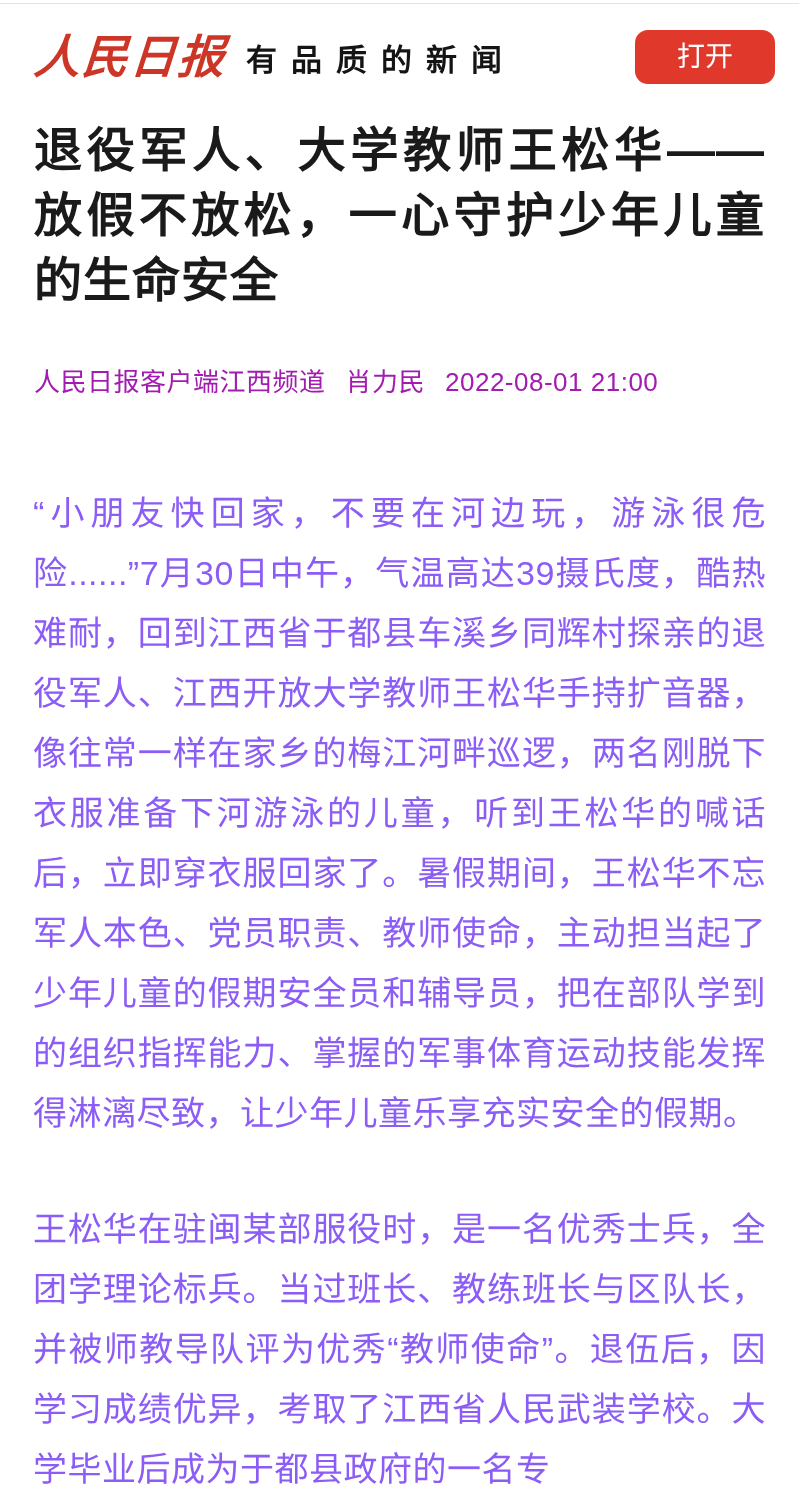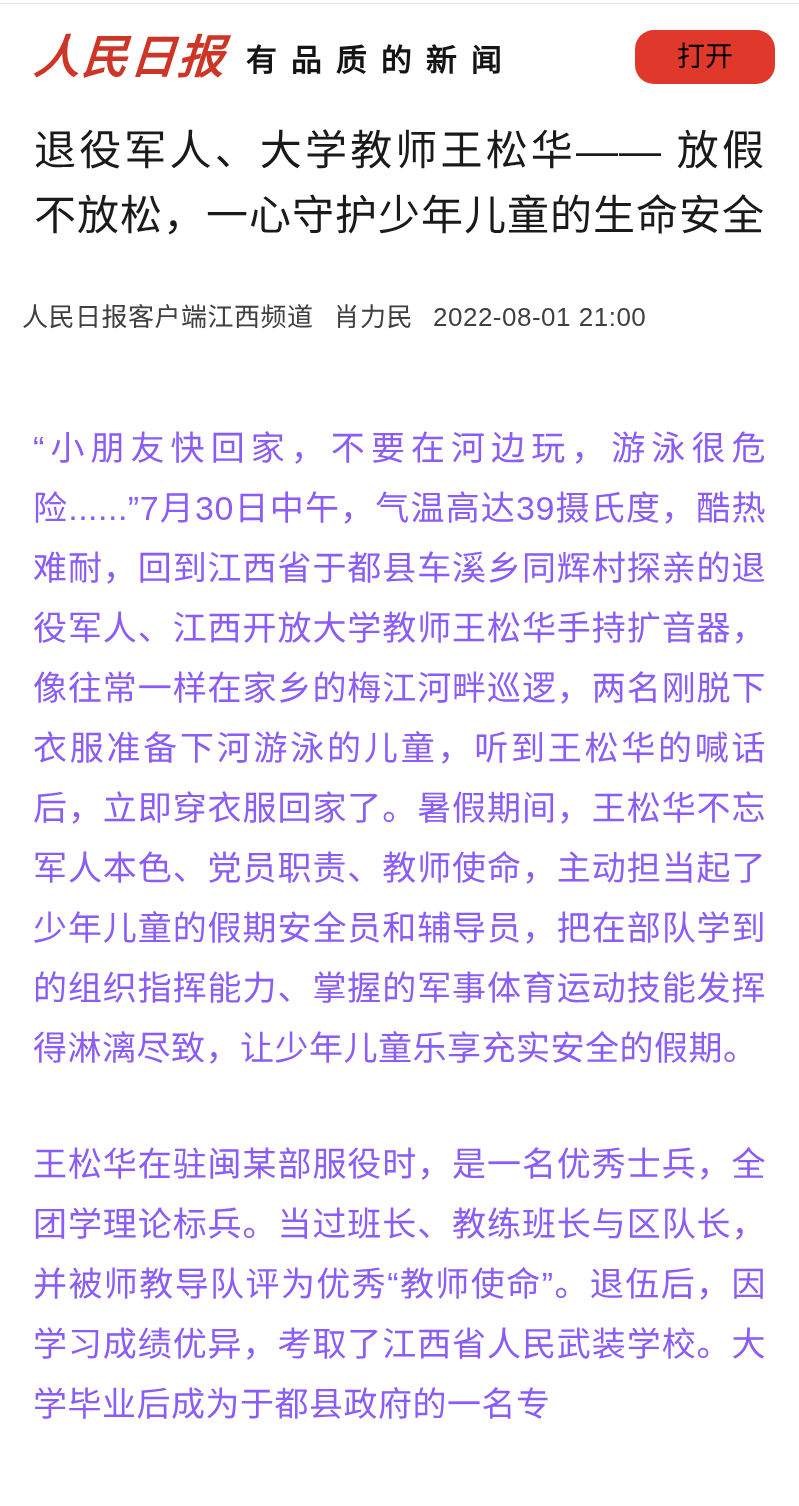--- a/index.html
+++ b/index.html
@@ -39,43 +39,43 @@
     font-size: 31px;
     color: #141414;
     letter-spacing: 14px;
     margin-left: 20px;
     white-space: nowrap;
     font-weight: bold;
   }
   .open-btn {
     margin-left: auto;
     background: #e0382a;
-    color: #000000;
+    color: #ffffff;
     font-size: 28px;
     line-height: 1;
     padding: 13px 42px;
     border: none;
-    border-radius: 19px;
+    border-radius: 13px;
     font-family: inherit;
     cursor: pointer;
     white-space: nowrap;
   }
   
   .article-title {
     margin: 16px 34px 0 34px;
-    font-size: 42px;
+    font-size: 48px;
     line-height: 65px;
-    font-weight: 400;
+    font-weight: 700;
     color: #1a1a1a;
     letter-spacing: 1px;
     text-align: justify;
   }
   .meta {
-    margin: 48px 34px 0 22px;
-    color: #404040;
+    margin: 48px 34px 0 34px;
+    color: #a21caf;
     font-size: 26px;
     line-height: 42px;
     letter-spacing: 0.5px;
   }
   .meta .sep { display: inline-block; width: 20px; }
   .article-body {
     margin: 80px 33px 0 33px;
     font-size: 34px;
     line-height: 60px;
     color: #8b5cf6;

